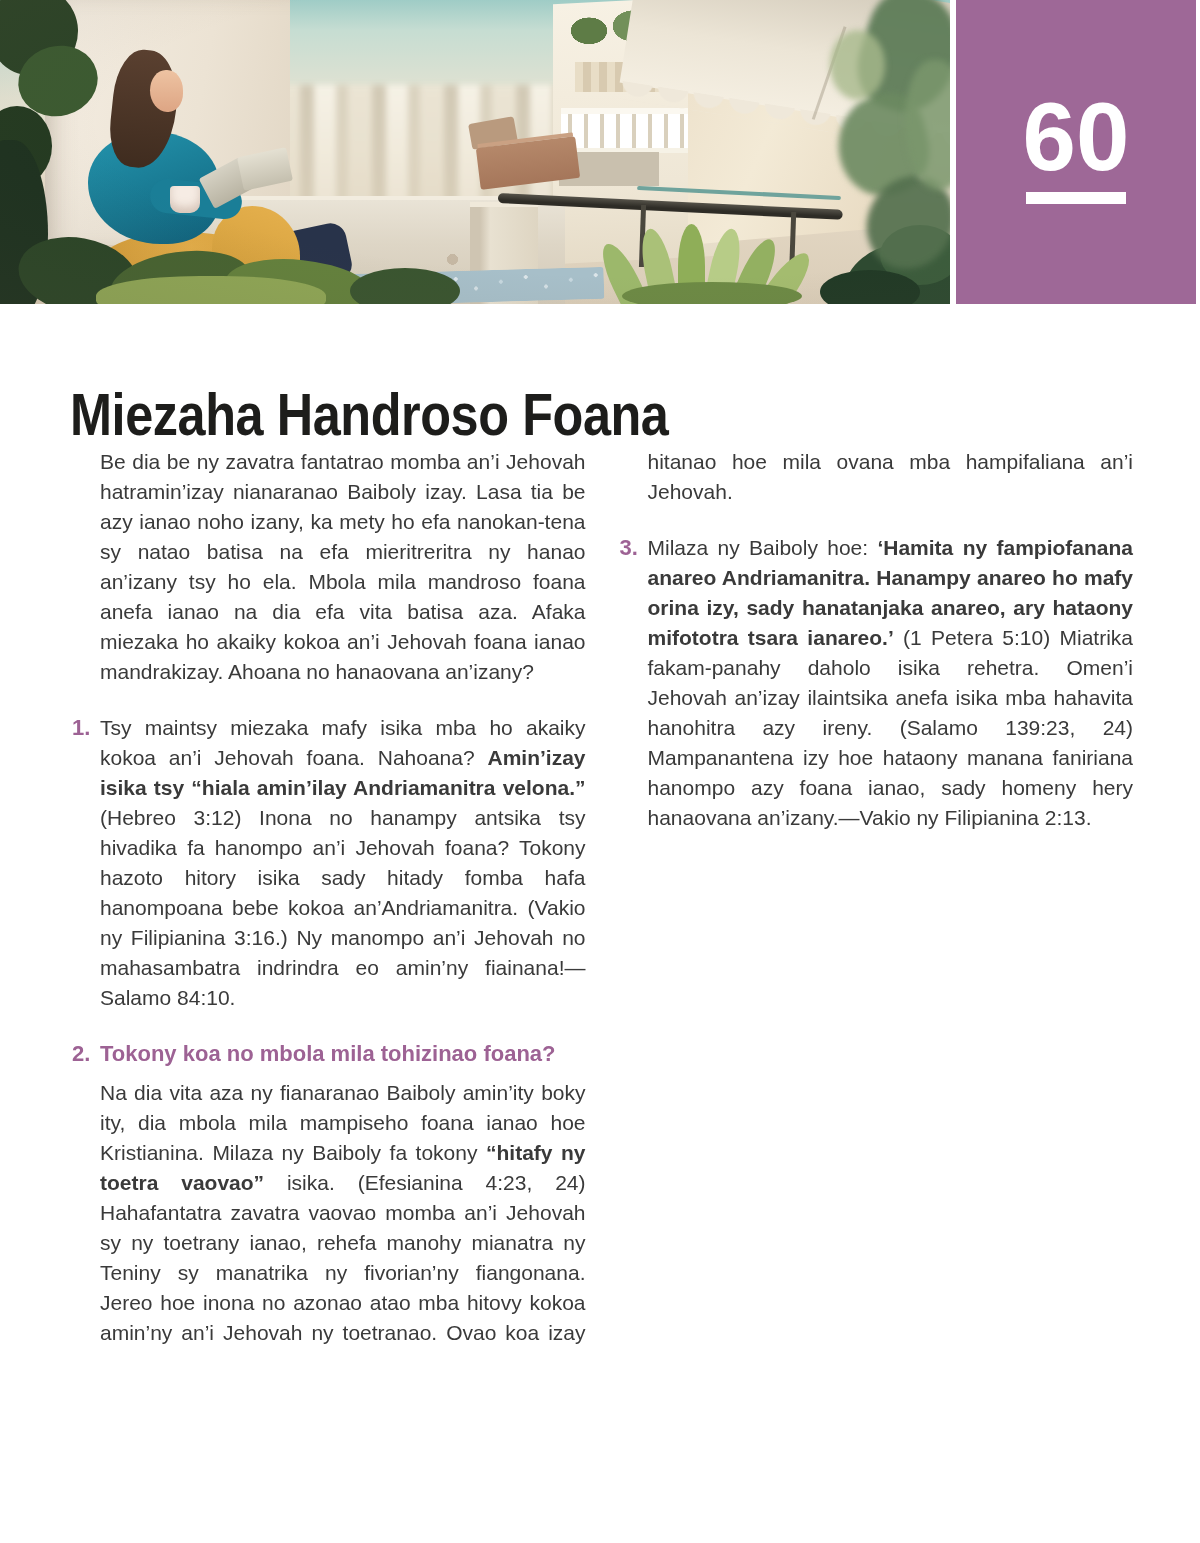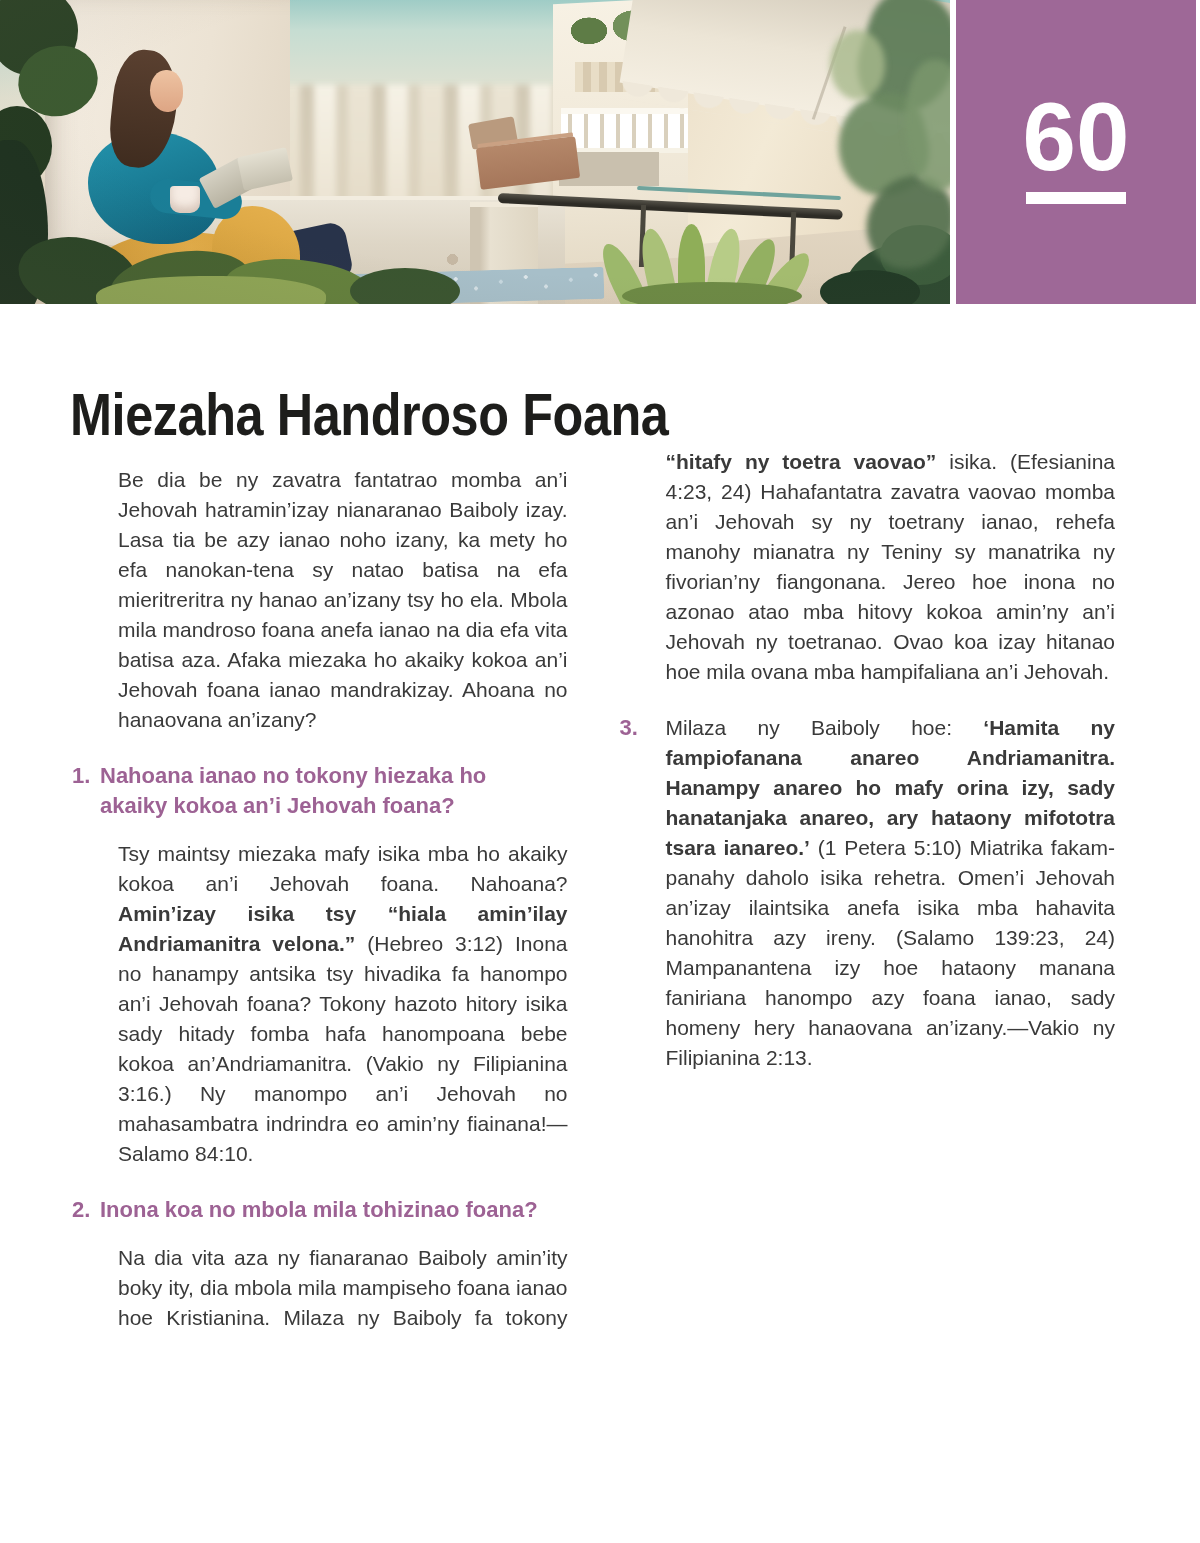--- a/index.html
+++ b/index.html
@@ -109,21 +109,21 @@
   .badge-rule{width:100px;height:12px;background:#ffffff;margin-top:18px;}
 
   
   .page-title{position:absolute;left:70px;top:340px;font-size:60px;font-weight:bold;color:#1d1d1b;
          letter-spacing:-.5px;white-space:nowrap;transform:scaleX(.84);transform-origin:left top;line-height:1.15;}
 
   
   .article{position:absolute;left:100px;top:447px;width:1033px;height:905px;
          column-count:2;column-gap:62px;column-fill:auto;
          font-size:21px;line-height:30px;color:#3a3a3a;text-align:justify;}
-  .article p{margin:18px;}
+  .article p{margin:0;}
   .qhead{position:relative;margin:26px 0 9px;font-size:22px;line-height:30px;font-weight:bold;
          text-align:left;white-space:pre-line;break-after:avoid;}
   .qnum{position:absolute;left:-28px;top:0;}
   .qpara b{font-weight:bold;}
 </style>
 </head>
 <body>
 
 <div class="page">
 
@@ -193,27 +193,26 @@
     <div class="badge-rule"></div>
   </div>
 
   <h1 class="page-title">Miezaha Handroso Foana</h1>
 
   <div class="article">
 
     <p class="intro">Be dia be ny zavatra fantatrao momba an’i Jehovah hatramin’izay nianaranao Baiboly izay. Lasa tia be azy ianao noho izany, ka mety ho efa nanokan-tena sy natao batisa na efa mieritreritra ny hanao an’izany tsy ho ela. Mbola mila mandroso foana anefa ianao na dia efa vita batisa aza. Afaka miezaka ho akaiky kokoa an’i Jehovah foana ianao mandrakizay. Ahoana no hanaovana an’izany?</p>
 
     <section>
-      <h3 class="qhead" style="color:#9d6294;"><span class="qnum">1.</span><span>Nahoana ianao no tokony hiezaka ho
-akaiky kokoa an’i Jehovah foana?</span></h3>
+      <h3 class="qhead" style="color:#9d6294;"><span class="qnum">1.</span></h3>
       <p class="qpara"><span>Tsy maintsy miezaka mafy isika mba ho akaiky kokoa an’i Jehovah foana. Nahoana? </span><b>Amin’izay isika tsy “hiala amin’ilay Andriamanitra velona.”</b><span> (Hebreo 3:12) Inona no hanampy antsika tsy hivadika fa hanompo an’i Jehovah foana? Tokony hazoto hitory isika sady hitady fomba hafa hanompoana bebe kokoa an’Andriamanitra. (Vakio ny Filipianina 3:16.) Ny manompo an’i Jehovah no mahasambatra indrindra eo amin’ny fiainana!—Salamo 84:10.</span></p>
     </section>
 
     <section>
-      <h3 class="qhead" style="color:#9d6294;"><span class="qnum">2.</span><span>Inona koa no mbola mila tohizinao foana?</span></h3>
+      <h3 class="qhead" style="color:#9d6294;"><span class="qnum">2.</span><span>Tokony koa no mbola mila tohizinao foana?</span></h3>
       <p class="qpara"><span>Na dia vita aza ny fianaranao Baiboly amin’ity boky ity, dia mbola mila mampiseho foana ianao hoe Kristianina. Milaza ny Baiboly fa tokony </span><b>“hitafy ny toetra vaovao”</b><span> isika. (Efesianina 4:23, 24) Hahafantatra zavatra vaovao momba an’i Jehovah sy ny toetrany ianao, rehefa manohy mianatra ny Teniny sy manatrika ny fivorian’ny fiangonana. Jereo hoe inona no azonao atao mba hitovy kokoa amin’ny an’i Jehovah ny toetranao. Ovao koa izay hitanao hoe mila ovana mba hampifaliana an’i Jehovah.</span></p>
     </section>
 
     <section>
       <h3 class="qhead" style="color:#9d6294;"><span class="qnum">3.</span></h3>
       <p class="qpara"><span>Milaza ny Baiboly hoe: </span><b>‘Hamita ny fampiofanana anareo Andriamanitra. Hanampy anareo ho mafy orina izy, sady hanatanjaka anareo, ary hataony mifototra tsara ianareo.’</b><span> (1 Petera 5:10) Miatrika fakam-panahy daholo isika rehetra. Omen’i Jehovah an’izay ilaintsika anefa isika mba hahavita hanohitra azy ireny. (Salamo 139:23, 24) Mampanantena izy hoe hataony manana faniriana hanompo azy foana ianao, sady homeny hery hanaovana an’izany.—Vakio ny Filipianina 2:13.</span></p>
     </section>
 
   </div>
 </div>

